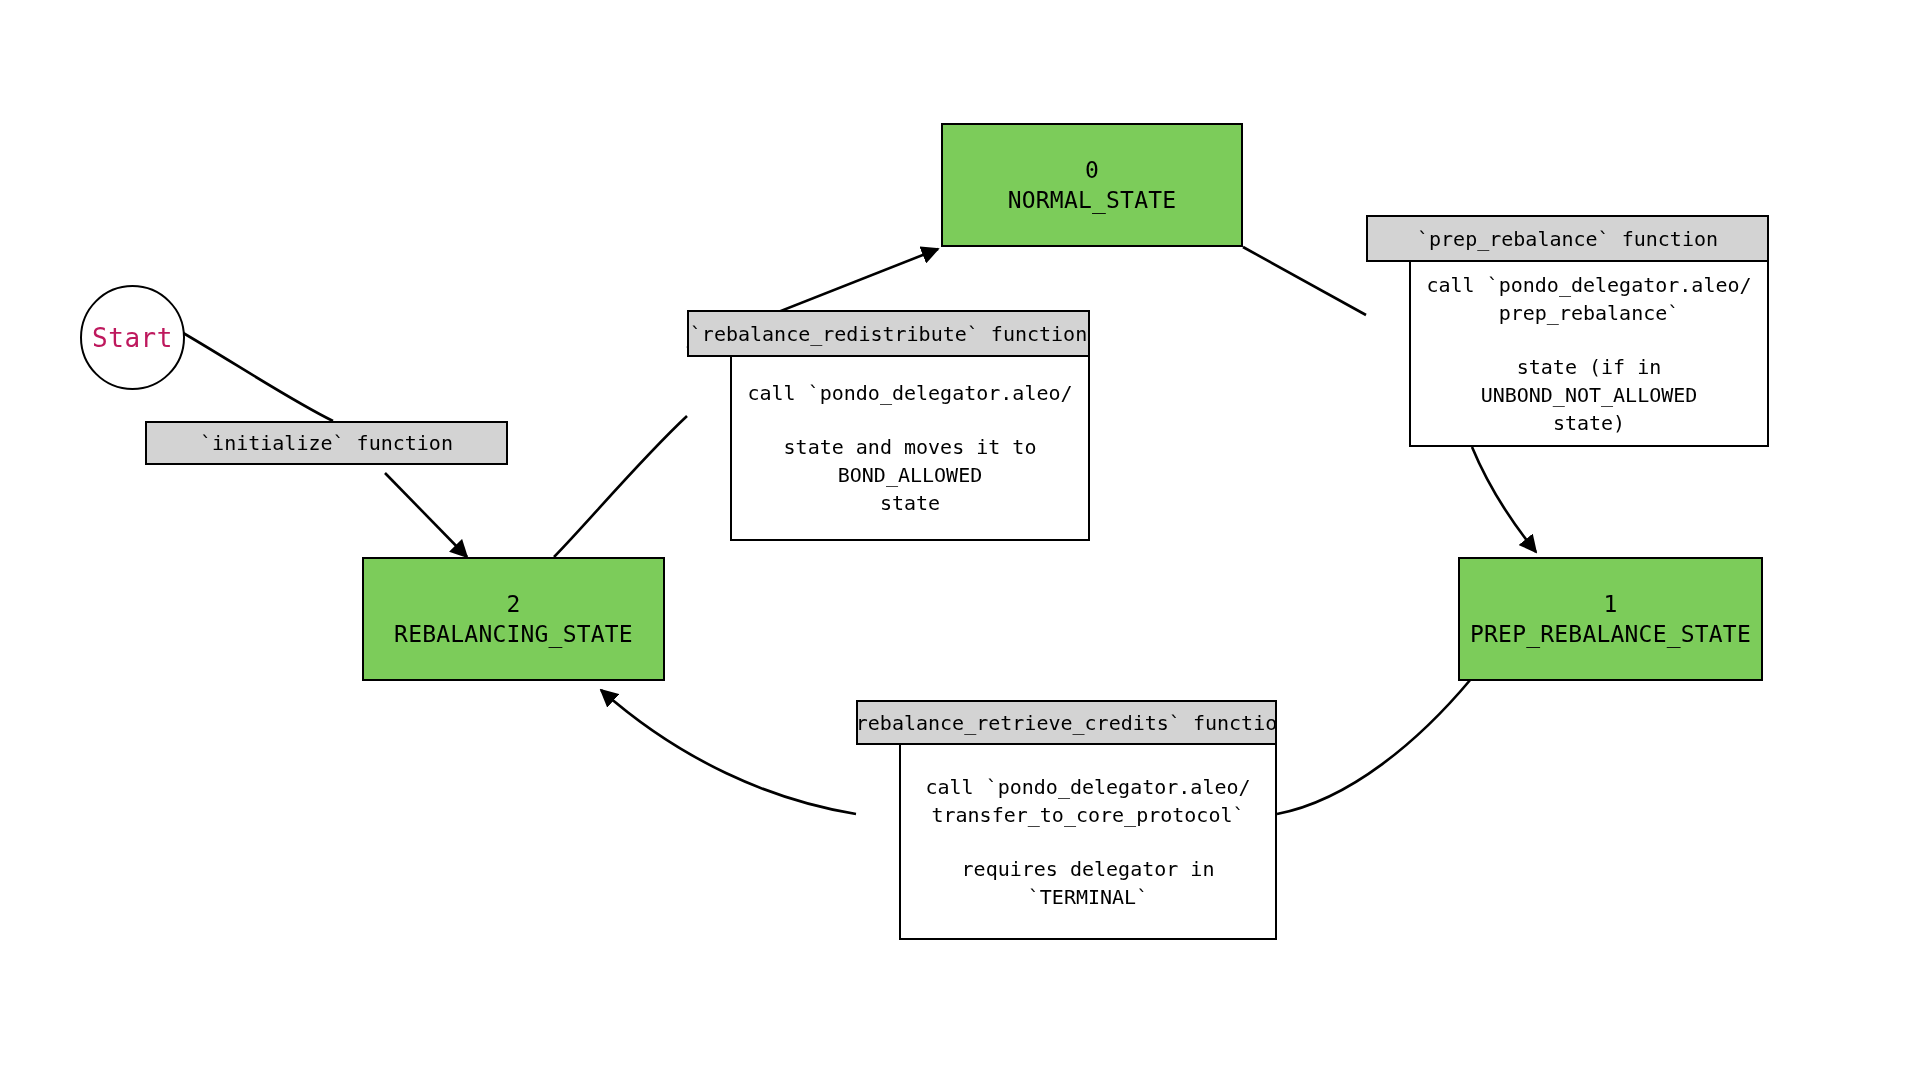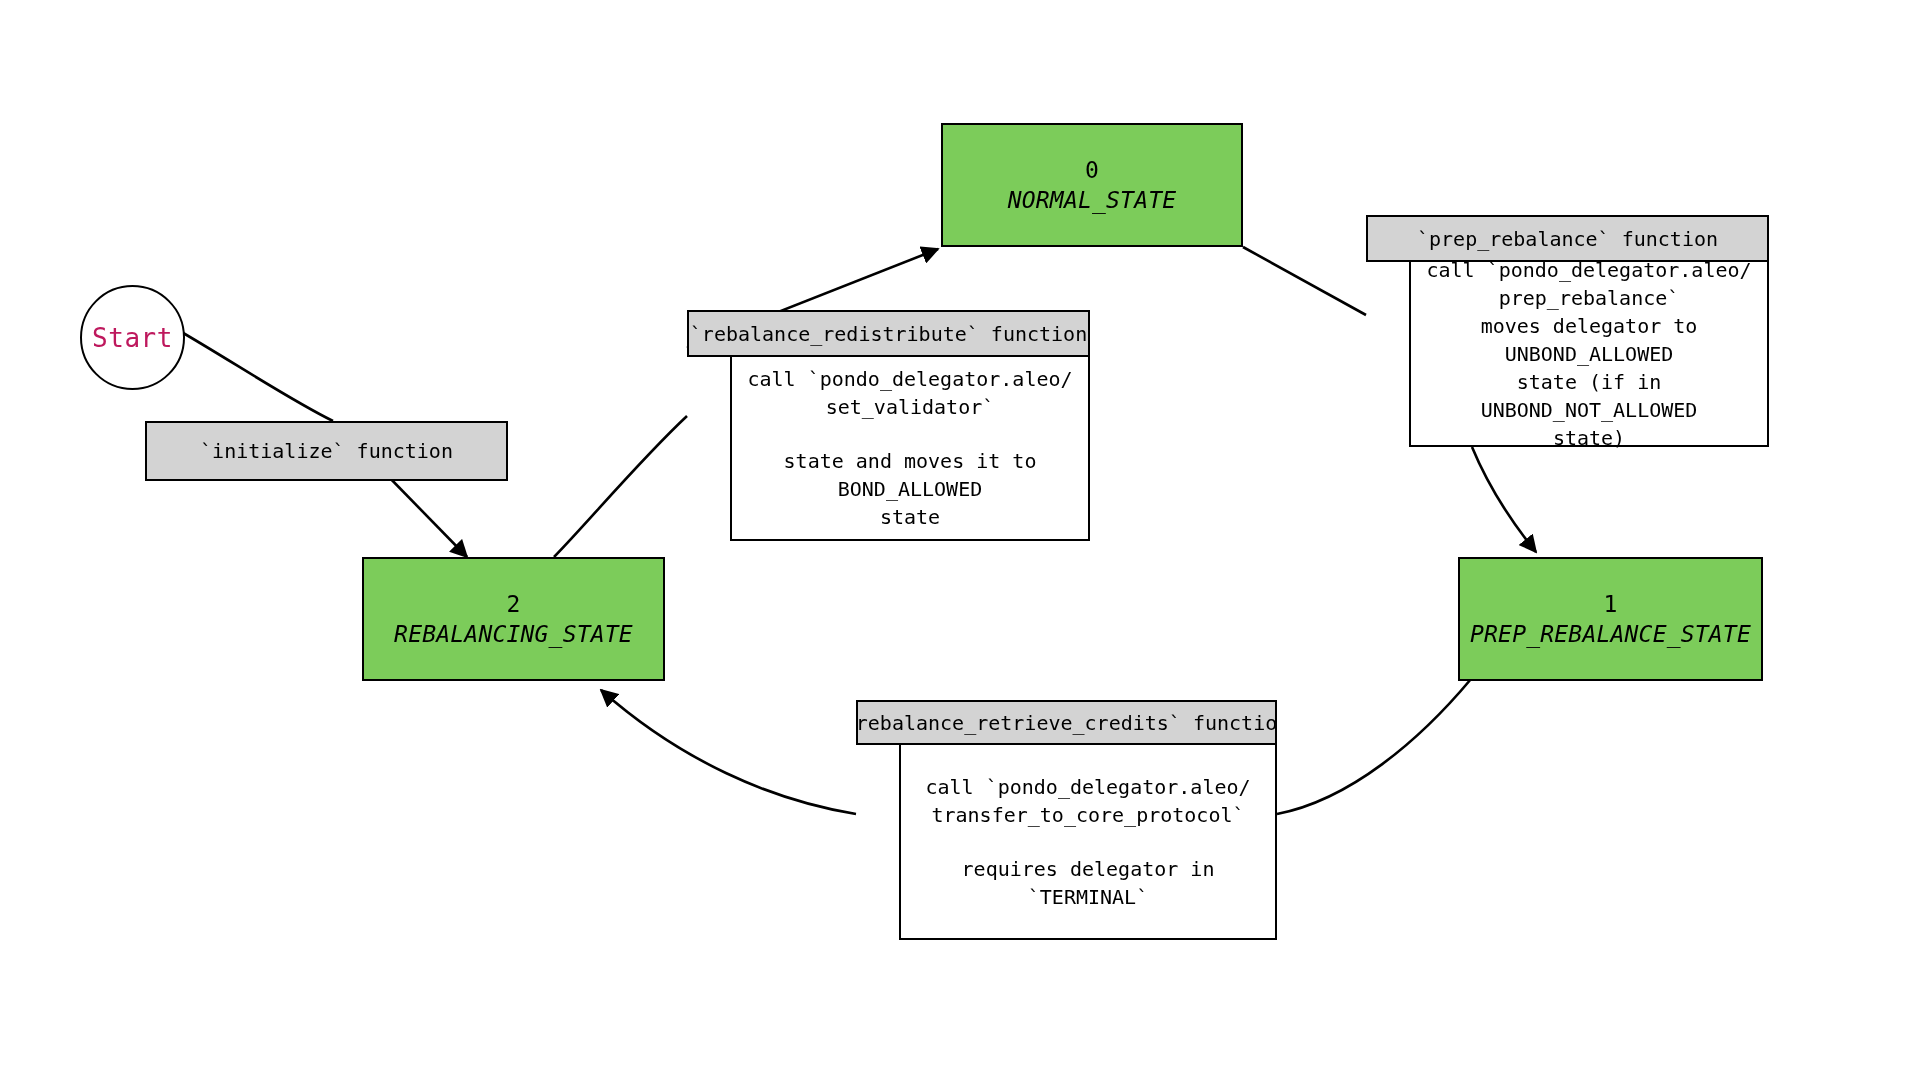--- a/index.html
+++ b/index.html
@@ -54,21 +54,20 @@
     color: #000000;
   }
   .state-node .state-id {
     font-size: 23px;
     line-height: 30px;
   }
   .state-node .state-name {
     font-size: 23px;
     line-height: 30px;
     letter-spacing: 0.2px;
-    font-style: italic;
   }
 
   
   .note-plain {
     position: absolute;
     border: 2.4px solid #000000;
     box-sizing: border-box;
     display: flex;
     align-items: center;
     justify-content: center;
@@ -157,46 +156,44 @@
   <div class="state-node" style="left:362px; top:557px; width:303px; height:124px; background:#7CCC5A;">
     <span class="state-id">2</span>
     <span class="state-name">REBALANCING_STATE</span>
   </div>
 
   <div class="state-node" style="left:1458px; top:557px; width:305px; height:124px; background:#7CCC5A;">
     <span class="state-id">1</span>
     <span class="state-name">PREP_REBALANCE_STATE</span>
   </div>
 
-  <div class="note-plain" style="left:145px; top:421px; width:363px; height:60px; background:#D3D3D3;">
+  <div class="note-plain" style="left:145px; top:421px; width:363px; height:44px; background:#D3D3D3;">
     <span>`initialize` function</span>
   </div>
 
   <div class="note-box" style="left:687px; top:310px; width:403px; height:231px;">
     <div class="note-header" style="height:47px; background:#D3D3D3;">
       <span>`rebalance_redistribute` function</span>
     </div>
     <div class="note-body" style="height:184px;">
       <div class="note-para">call `pondo_delegator.aleo/</div>
-      <div class="note-para">set_validator`</div>
       <div class="note-gap"></div>
       <div class="note-para">state and moves it to BOND_ALLOWED</div>
       <div class="note-para">state</div>
     </div>
   </div>
 
   <div class="note-box" style="left:1366px; top:215px; width:403px; height:232px;">
     <div class="note-header" style="height:47px; background:#D3D3D3;">
       <span>`prep_rebalance` function</span>
     </div>
     <div class="note-body" style="height:185px;">
       <div class="note-para">call `pondo_delegator.aleo/</div>
       <div class="note-para">prep_rebalance`</div>
       <div class="note-gap"></div>
-      <div class="note-para">moves delegator to UNBOND_ALLOWED</div>
       <div class="note-para">state (if in UNBOND_NOT_ALLOWED</div>
       <div class="note-para">state)</div>
     </div>
   </div>
 
   <div class="note-box" style="left:856px; top:700px; width:421px; height:240px;">
     <div class="note-header" style="height:45px; background:#D3D3D3;">
       <span>`rebalance_retrieve_credits` function</span>
     </div>
     <div class="note-body" style="height:195px;">

